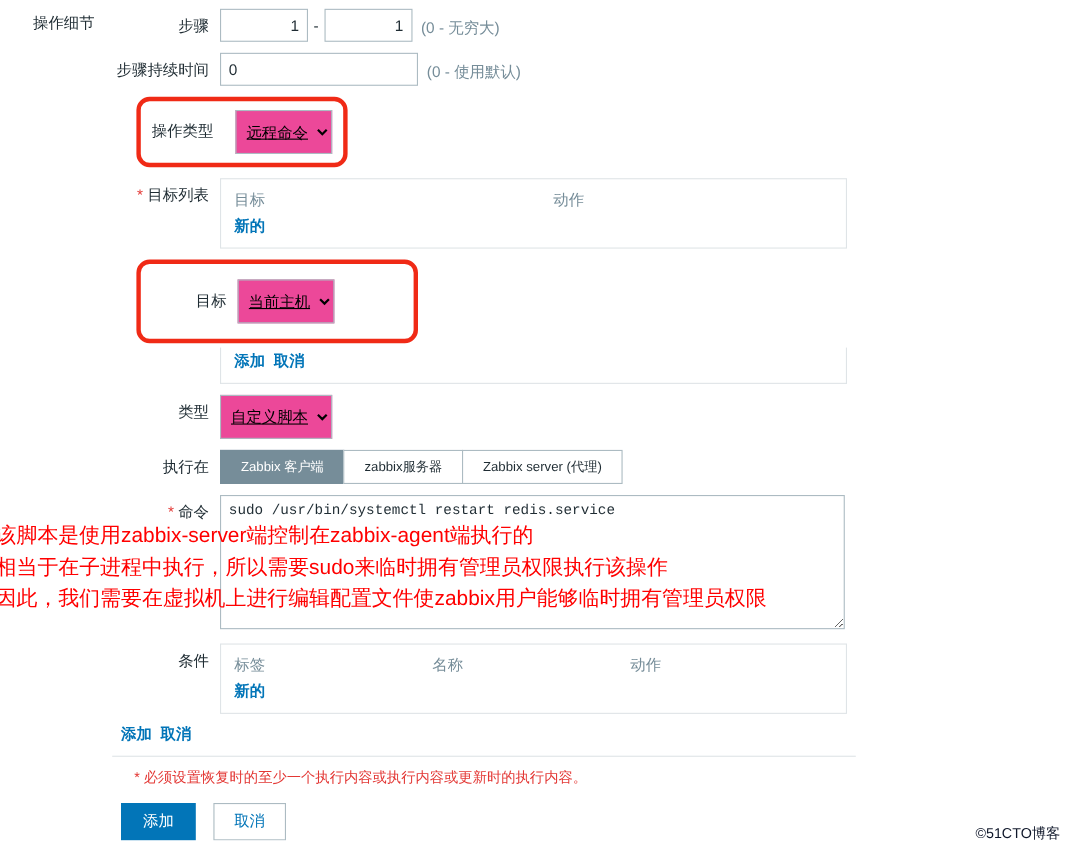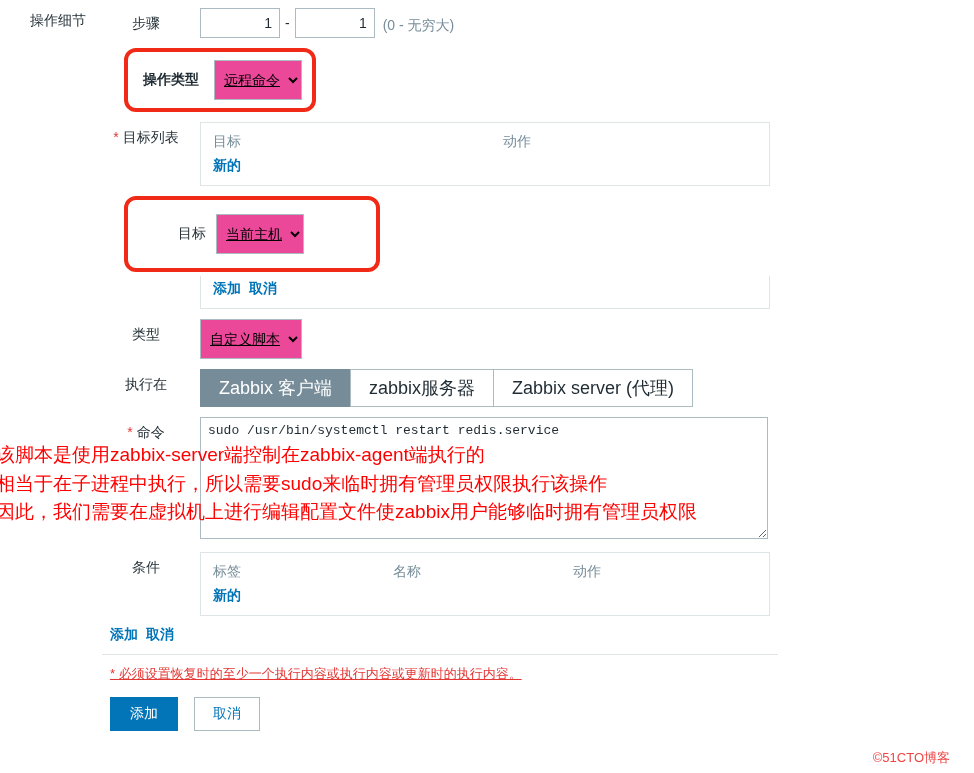--- a/index.html
+++ b/index.html
@@ -17,21 +17,21 @@
       margin-bottom: 10px;
     }
     .section-label {
       width: 72px;
       text-align: left;
       color: #1f2c33;
       padding-top: 4px;
     }
     .field-label {
       width: 98px;
-      text-align: center;
+      text-align: right;
       color: #1f2c33;
       padding-right: 10px;
       padding-top: 7px;
     }
     .field-label.req::before {
       content: "* ";
       color: #e33734;
     }
     .field-content {
       flex: 1;
@@ -78,21 +78,21 @@
       padding: 8px 10px;
       display: inline-flex;
       align-items: center;
     }
     .btn-group { display: inline-flex; }
     .btn-seg {
       border: 1px solid #acbbc2;
       padding: 6px 18px;
       background: #fff;
       cursor: pointer;
-      font-size: 18px;
+      font-size: 12px;
       color: #1f2c33;
       margin-left: -1px;
     }
     .btn-seg:first-child { margin-left: 0; }
     .btn-seg.active {
       background: #768d99;
       color: #fff;
       border-color: #768d99;
     }
     .cmd-textarea {
@@ -120,47 +120,54 @@
       background: #fff;
       color: #0275b8;
       border: 1px solid #acbbc2;
       padding: 7px 18px;
       cursor: pointer;
       font-size: 14px;
     }
     .footer-note { color: #e33734; font-size: 13px; margin: 10px 0 14px 106px; }
     .watermark {
       position: fixed;
-      right: 24px;
+      right: 10px;
       bottom: 6px;
-      color: #ef4444;
+      color: #0f172a;
       font-size: 13px;
     }
   </style>
 </head>
 <body>
 
 <div style="display:flex;">
   <div class="section-label">操作细节</div>
   <div style="flex:1;">
 
     <div class="form-row">
       <div class="field-label">步骤</div>
       <div class="field-content" style="display:flex;align-items:center;">
         <input type="text" class="num-input" value="1" style="">
         <span class="dash">-</span>
         <input type="text" class="num-input" value="1" style="">
         <span class="hint">(0 - 无穷大)</span>
       </div>
     </div>
 
+    <div class="form-row">
+      <div class="field-label">步骤持续时间</div>
+      <div class="field-content" style="display:flex;align-items:center;">
+        <input type="text" style="width: 180px;" value="0">
+        <span class="hint">(0 - 使用默认)</span>
+      </div>
+    </div>
 
     <div class="form-row" style="margin-left:22px;">
       <div class="red-box">
-        <div style="width:76px;text-align:center;padding-right:10px;font-weight:bold;">操作类型</div>
+        <div style="width:76px;text-align:left;padding-right:10px;">操作类型</div>
         <select>
           <option>远程命令</option>
         </select>
       </div>
     </div>
 
     <div class="form-row">
       <div class="field-label req">目标列表</div>
       <div class="field-content">
         <div class="panel">
@@ -241,21 +248,21 @@
       <div style="width:8px;"></div>
       <div>
         <span class="link">添加</span>
         <span style="padding:0 2px;"></span>
         <span class="link">取消</span>
       </div>
     </div>
 
     <div style="border-top:1px solid #dfe4e7;margin:6px 0 0 0;max-width:676px;"></div>
 
-    <div class="footer-note" style="margin-left:8px;text-decoration:underline;">* 必须设置恢复时的至少一个执行内容或执行内容或更新时的执行内容。</div>
+    <div class="footer-note" style="margin-left:20px;">* 必须设置恢复时的至少一个执行内容或执行内容或更新时的执行内容。</div>
 
     <div style="margin-left:8px;">
       <button class="btn-primary">添加</button>
       <span style="padding:0 6px;"></span>
       <button class="btn-default">取消</button>
     </div>
 
   </div>
 </div>
 

